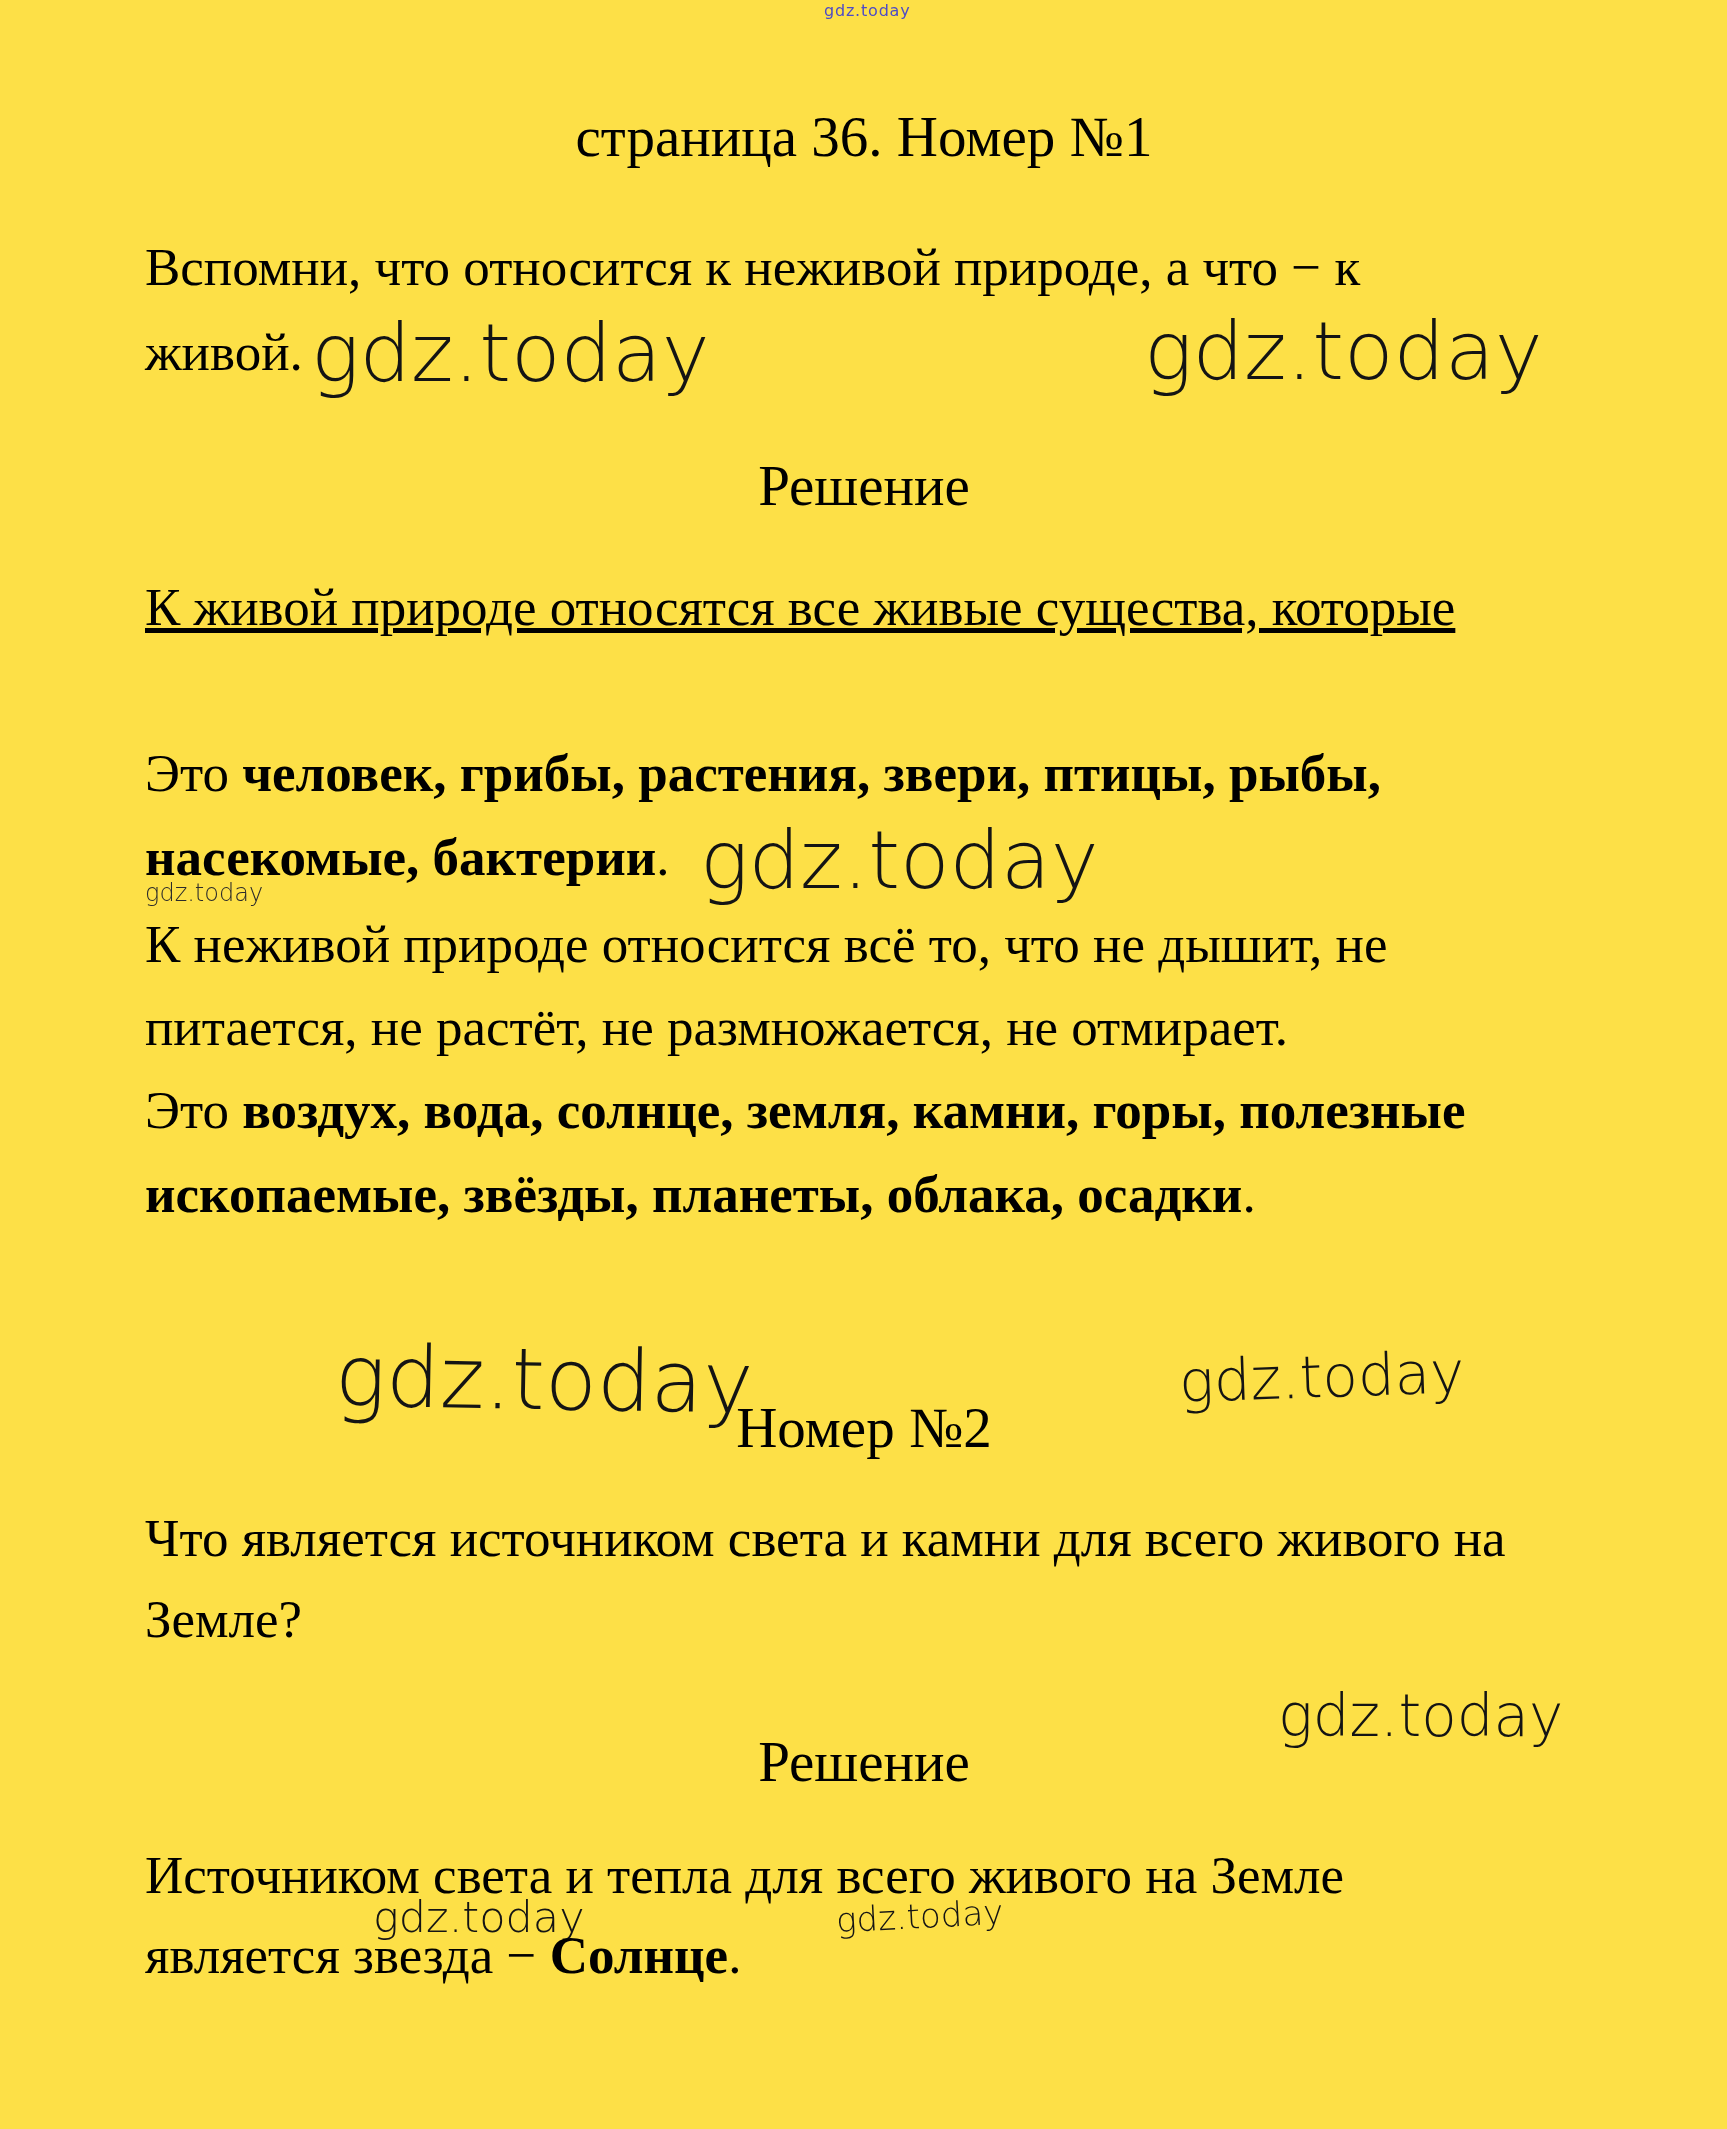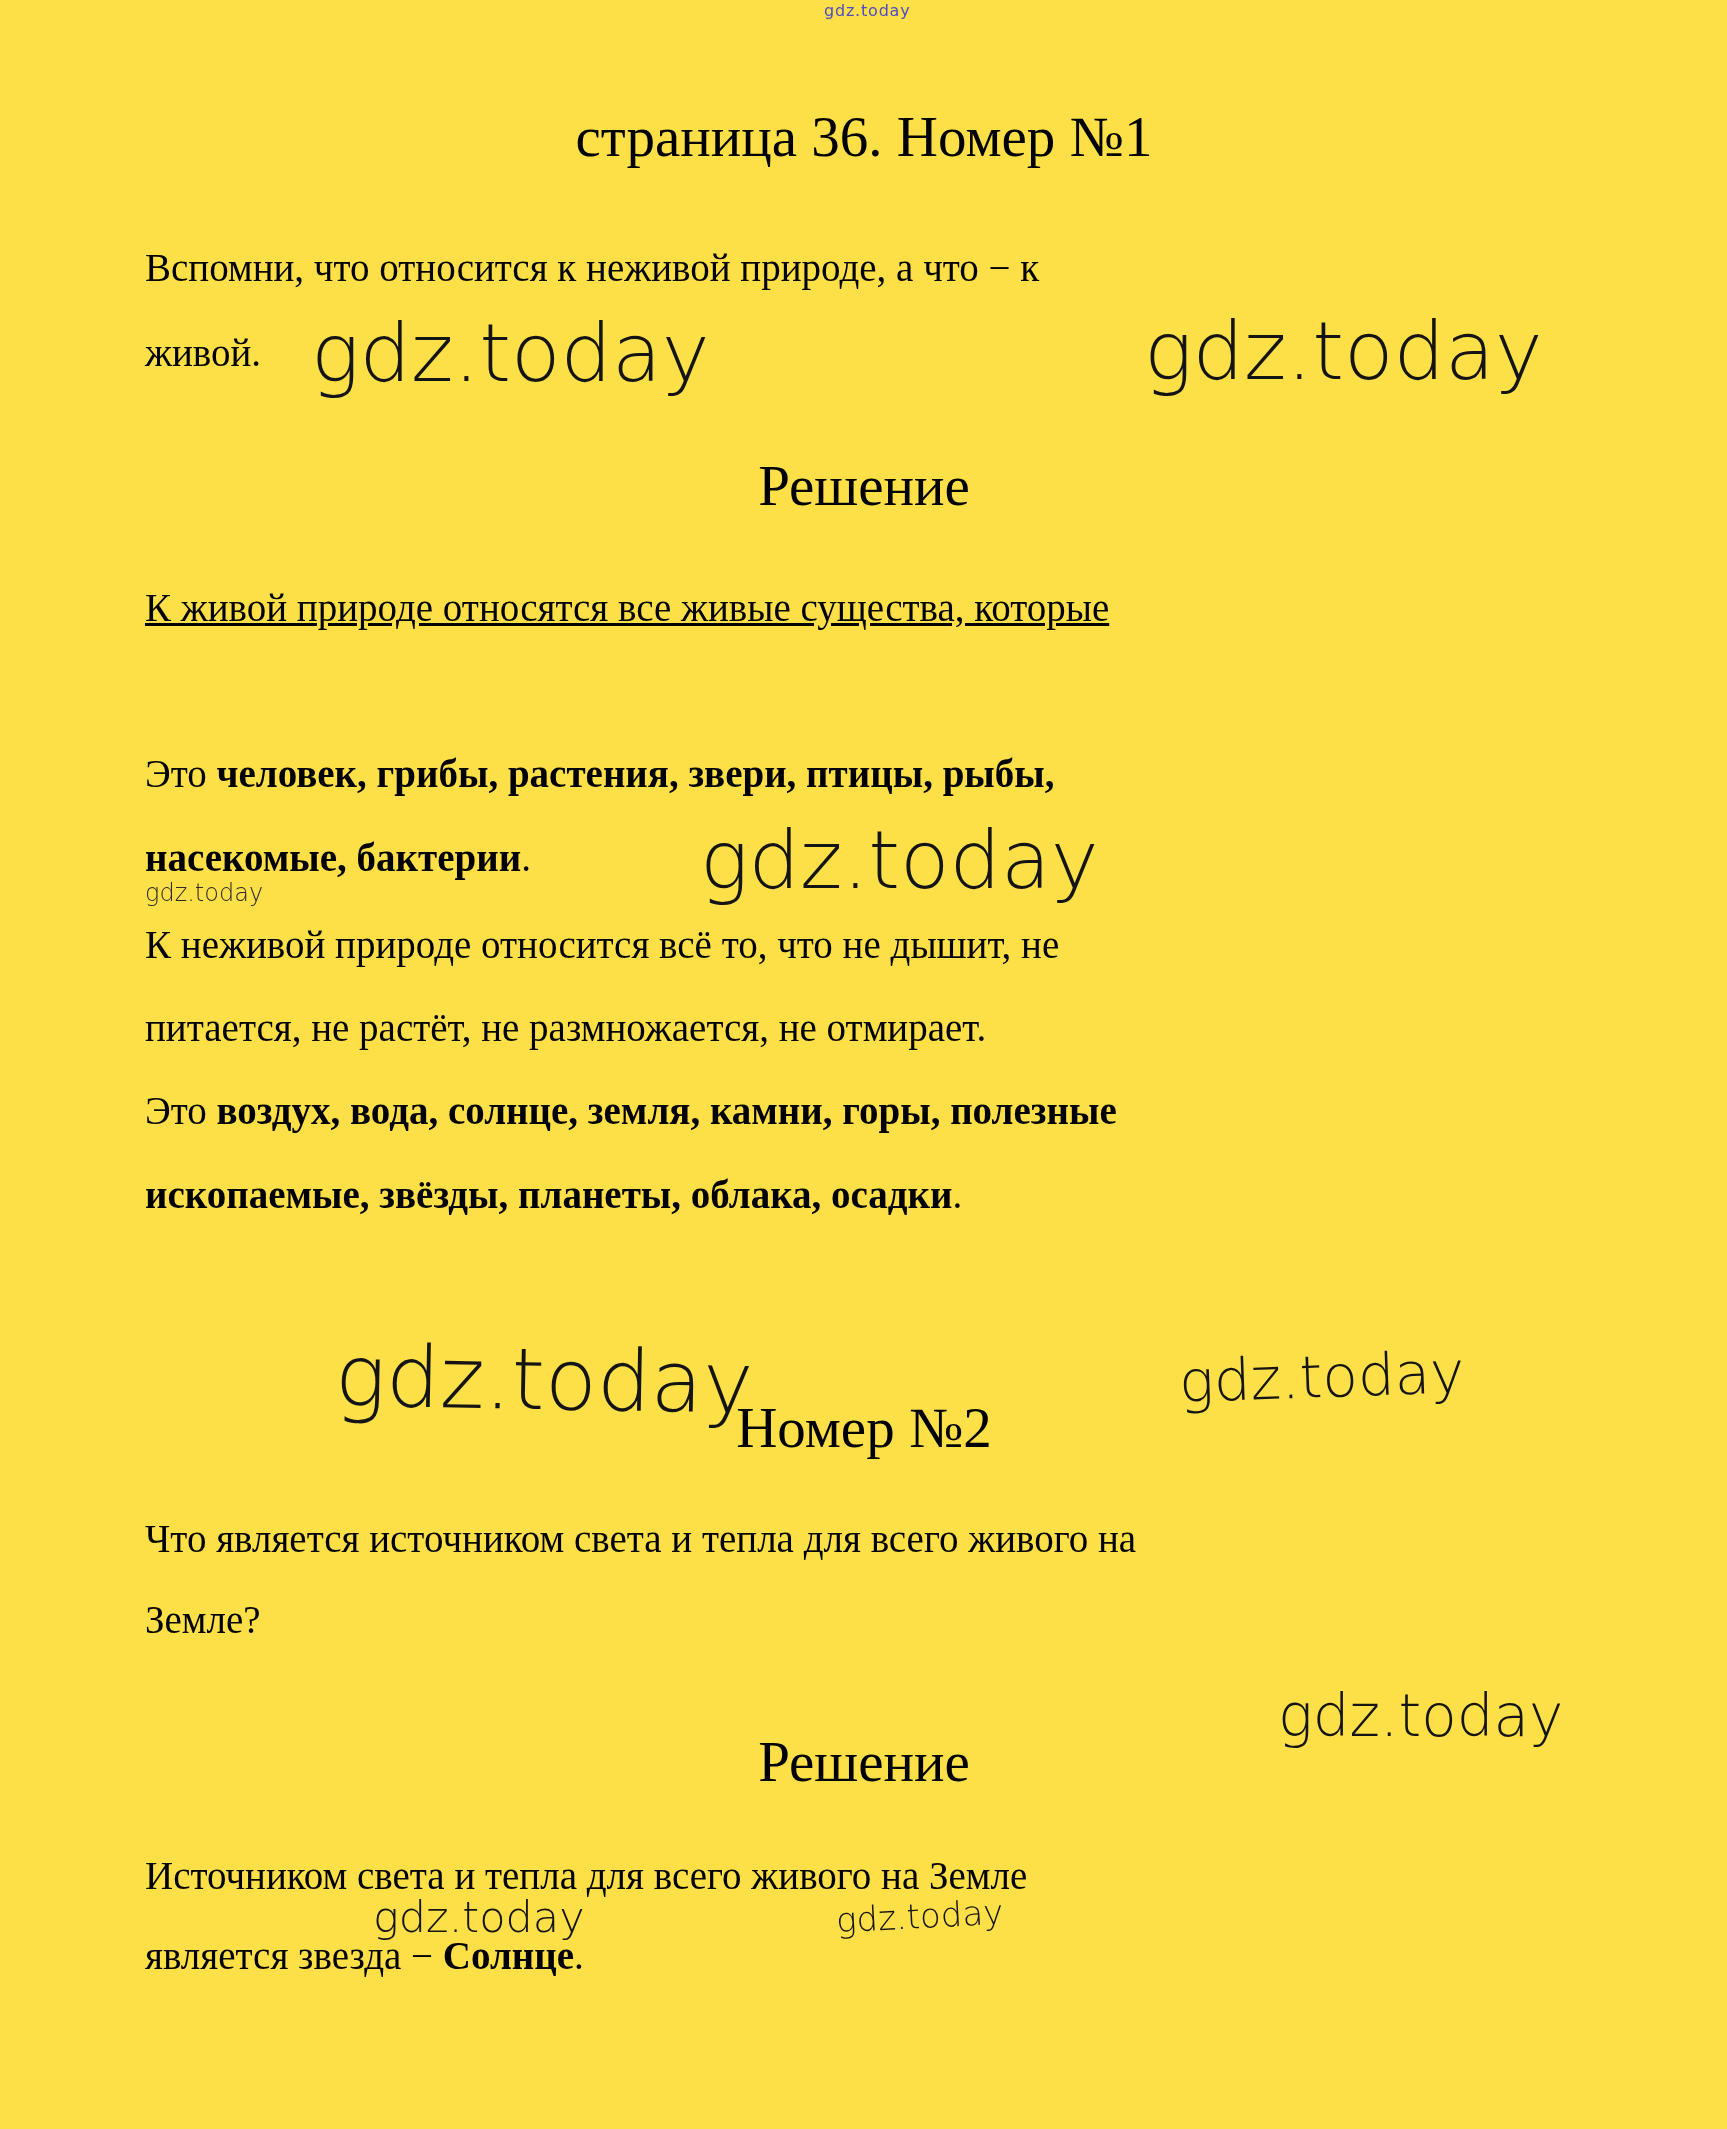--- a/index.html
+++ b/index.html
@@ -9,21 +9,21 @@
     height: 2129px;
     background: #fde047;
     font-family: "Liberation Serif", "DejaVu Serif", serif;
     color: #000000;
     overflow: hidden;
     margin: 0 auto;
   }
   .line {
     position: absolute;
     left: 145px;
-    font-size: 39px;
+    font-size: 53px;
     line-height: 53px;
     white-space: nowrap;
     z-index: 2;
   }
   .line .bold, .bold { font-weight: bold; }
   .heading {
     position: absolute;
     left: 0;
     right: 0;
     text-align: center;
@@ -97,21 +97,21 @@
 
   <div class="line pos-a5">К неживой природе относится всё то, что не дышит, не</div>
   <div class="line pos-a6">питается, не растёт, не размножается, не отмирает.</div>
   <div class="line pos-a7"><span>Это </span><span class="bold">воздух, вода, солнце, земля, камни, горы, полезные</span></div>
   <div class="line pos-a8"><span class="bold">ископаемые, звёзды, планеты, облака, осадки</span><span>.</span></div>
 
   <span class="wm wm-n2-left">gdz.today</span>
   <div class="heading pos-nomer2">Номер №2</div>
   <span class="wm wm-n2-right">gdz.today</span>
 
-  <div class="line pos-q2l1">Что является источником света и тепла для всего живого на</div>
+  <div class="line pos-q2l1">Что является источником света и камни для всего живого на</div>
   <div class="line pos-q2l2">Земле?</div>
 
   <span class="wm wm-resh2">gdz.today</span>
   <div class="heading pos-resh2">Решение</div>
 
   <div class="line pos-b1">Источником света и тепла для всего живого на Земле</div>
 
   <span class="wm wm-small-2">gdz.today</span>
   <span class="wm wm-small-3">gdz.today</span>
 

